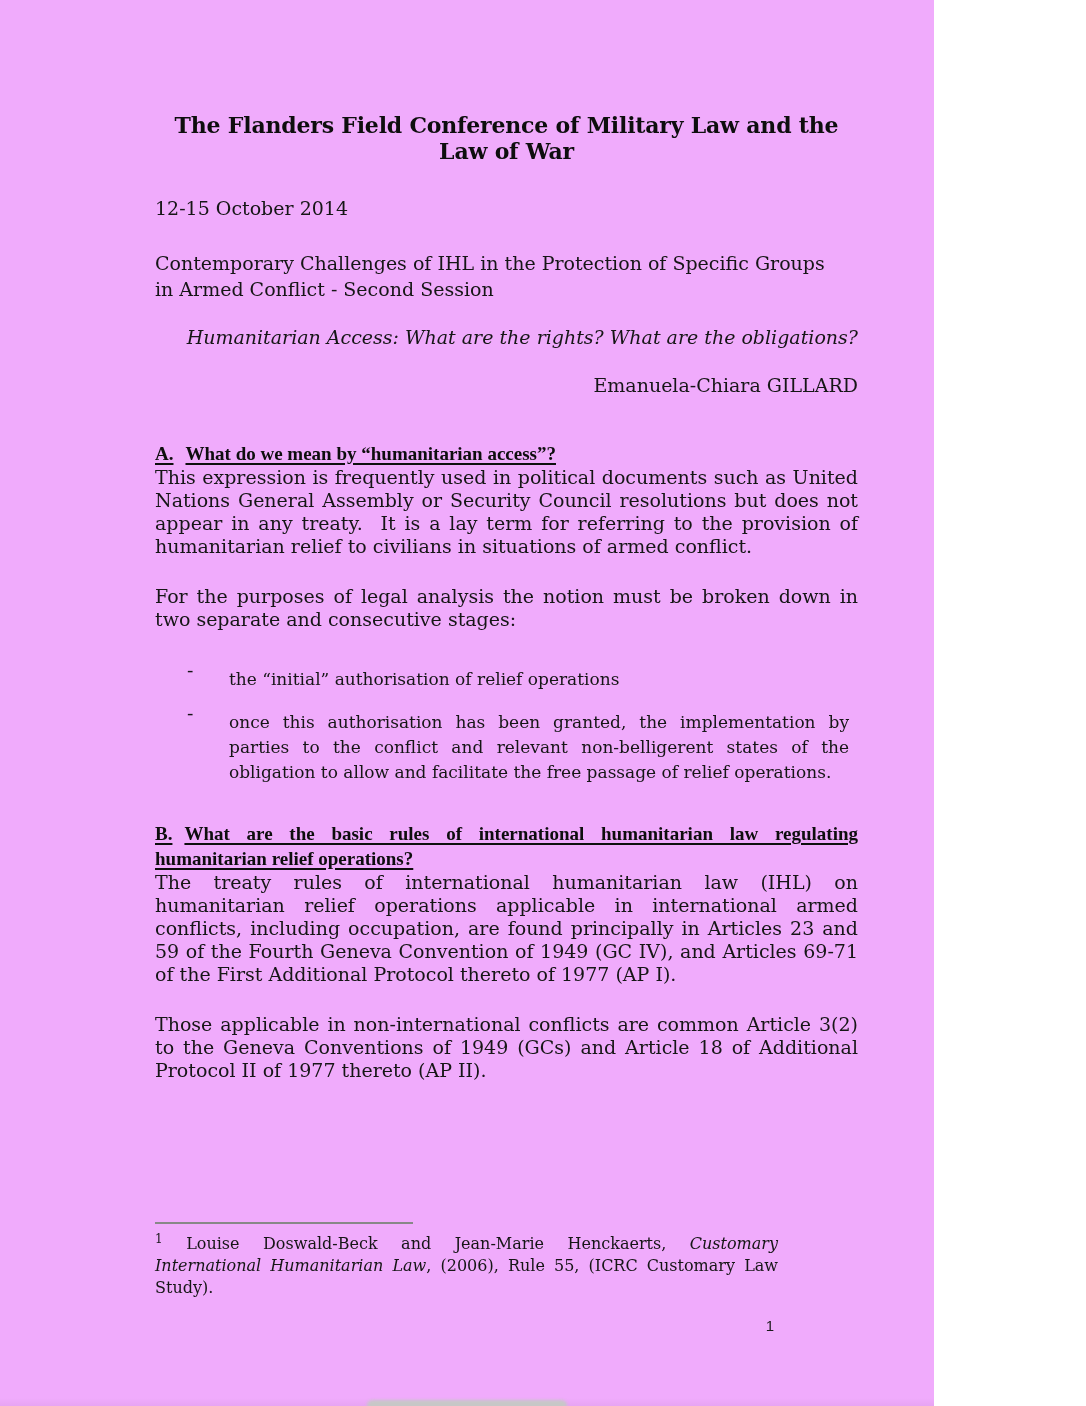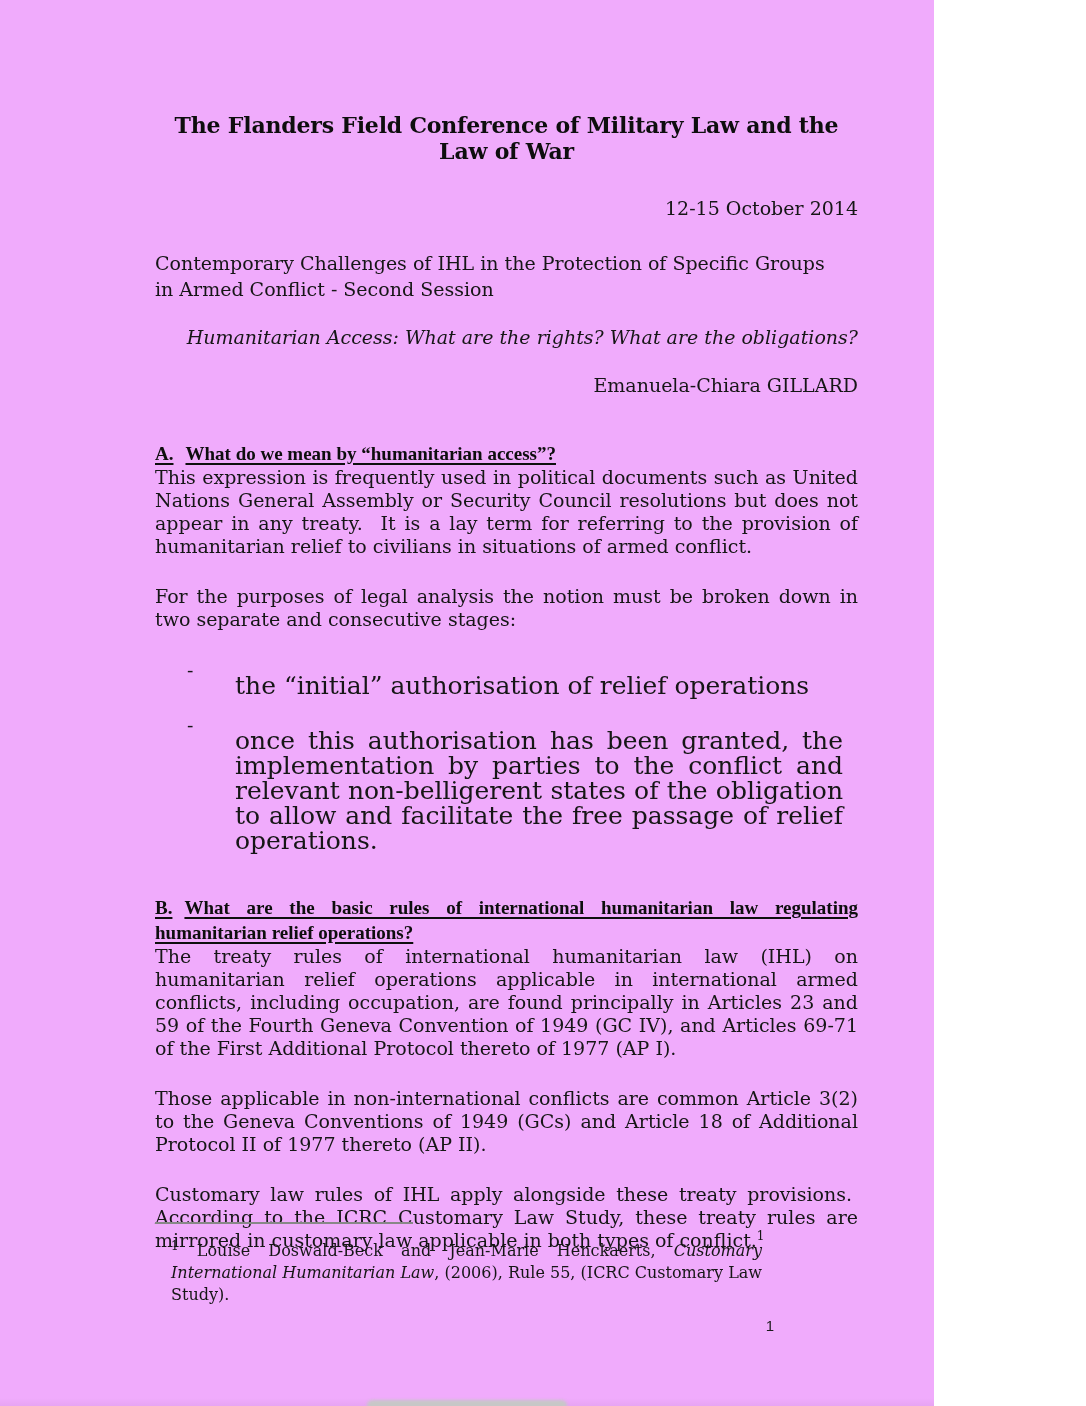--- a/index.html
+++ b/index.html
@@ -11,21 +11,21 @@
     position: relative;
     width: 934px;
     height: 1406px;
     background: #f0abfc;
     overflow: hidden;
     font-family: "DejaVu Serif", "Liberation Serif", serif;
     color: #161616;
     box-sizing: border-box;
     padding: 112px 76px 0 155px;
   }
-  .center { text-align: right; }
+  .center { text-align: left; }
 
   h1.doc-title {
     font-size: 22px;
     line-height: 26px;
     font-weight: bold;
     text-align: center;
     margin: 0 0 32px 0;
     color: #0e0e0e;
     letter-spacing: -0.2px;
   }
@@ -86,42 +86,42 @@
 
   .bullets { margin: 0 0 27px 0; padding-left: 32px; }
   .bullet { display: flex; }
   .bullet .dash {
     flex: 0 0 33px;
     font-size: 19px;
     line-height: 25px;
   }
   .bullet .btext {
     flex: 1;
-    font-size: 25px;
+    font-size: 17px;
     line-height: 25px;
     text-align: justify;
-    margin: 15px;
+    margin: 9px;
   }
 
   .footnote-area {
     position: absolute;
     left: 155px;
     right: 156px;
     top: 1222px;
   }
   .footnote-sep {
     width: 258px;
     border-top: 2px solid #888888;
     margin-bottom: 9px;
   }
   p.footnote {
     font-size: 16px;
     line-height: 22px;
     text-align: justify;
-    margin: 16px;
+    margin: 0;
   }
   p.footnote i { font-style: italic; }
 
   .page-number {
     position: absolute;
     top: 1317px;
     right: 160px;
     font-family: "Liberation Sans", "DejaVu Sans", sans-serif;
     font-size: 15px;
     color: #1a1a1a;
@@ -184,21 +184,20 @@
       <p class="btext">once this authorisation has been granted, the implementation by parties to the conflict and relevant non-belligerent states of the obligation to allow and facilitate the free passage of relief operations.</p>
     </div>
   </div>
 
   <h2 class="section-heading justified"><span class="hu"><span class="marker">B.</span><span>What are the basic rules of international humanitarian law regulating humanitarian relief operations?</span></span></h2>
 
   <p class="body">The treaty rules of international humanitarian law (IHL) on humanitarian relief operations applicable in international armed conflicts, including occupation, are found principally in Articles 23 and 59 of the Fourth Geneva Convention of 1949 (GC IV), and Articles 69-71 of the First Additional Protocol thereto of 1977 (AP I).</p>
 
   <p class="body">Those applicable in non-international conflicts are common Article 3(2) to the Geneva Conventions of 1949 (GCs) and Article 18 of Additional Protocol II of 1977 thereto (AP II).</p>
 
-  <p class="body"><span>Customary law rules of IHL apply alongside these treaty provisions.&nbsp; According to the ICRC Customary Law Study, these treaty rules are mirrored in customary law applicable in both types of conflict.</span><sup>1</sup></p>
 
   <div class="footnote-area">
     <div class="footnote-sep"></div>
     <p class="footnote"><sup>1</sup><span> Louise Doswald-Beck and Jean-Marie Henckaerts, </span><i>Customary International Humanitarian Law</i><span>, (2006), Rule 55, (ICRC Customary Law Study).</span></p>
   </div>
 
   <div class="page-number">1</div>
 
   <div class="bottom-strip"></div>
   <div class="scroll-pill"></div>

